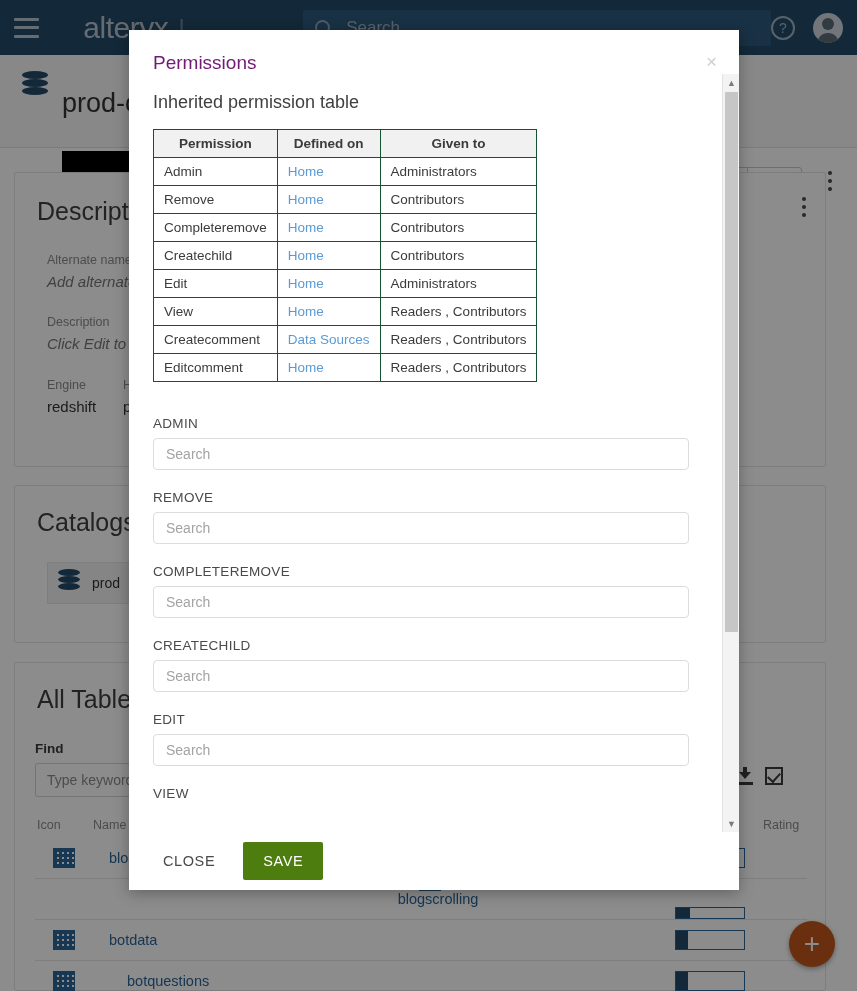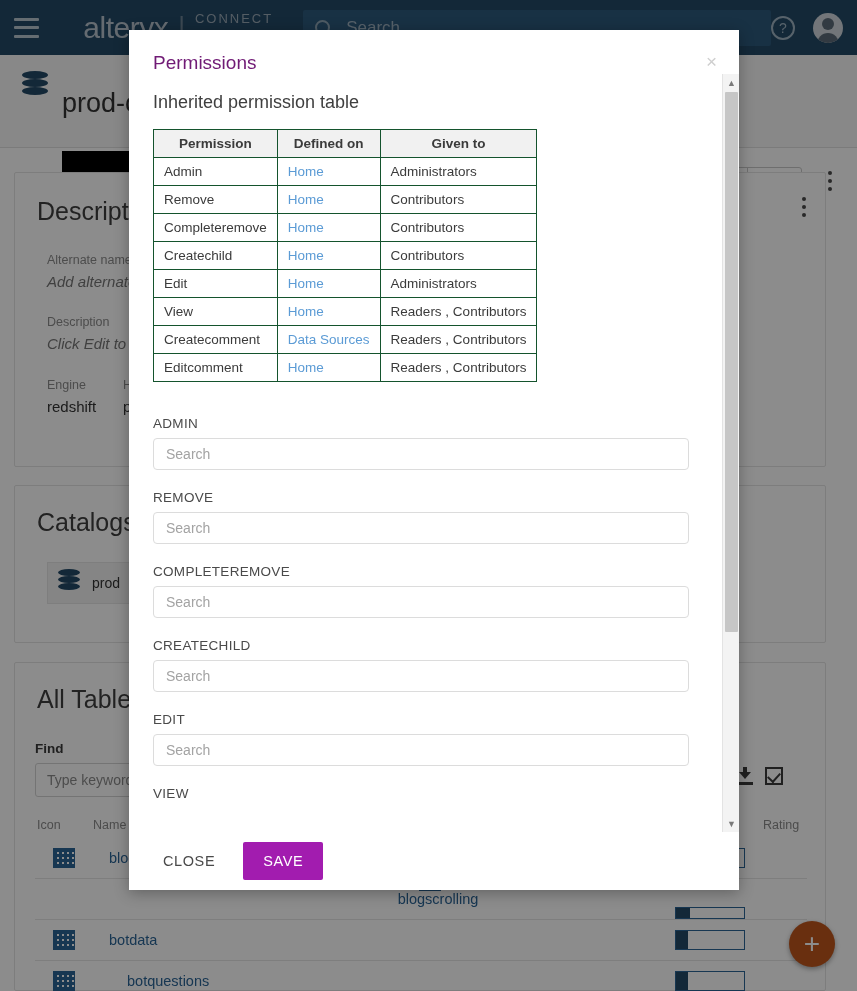--- a/index.html
+++ b/index.html
@@ -15,21 +15,21 @@
   
   #bg-page { position: absolute; inset: 0; background: #ffffff; }
 
   .topbar {
     position: absolute; top: 0; left: 0; width: 857px; height: 55px;
     background: #234a67; display: flex; align-items: center; padding: 0 14px;
   }
   .hamburger { width: 26px; height: 20px; display: flex; flex-direction: column;
     justify-content: space-between; margin-right: 20px; cursor: pointer; }
   .hamburger i { display: block; height: 3px; background: #b9c6cf; border-radius: 1px; }
-  .brand { display: flex; align-items: flex-start; color: #b6c2cc; margin-left: 24px; }
+  .brand { display: flex; align-items: flex-end; color: #b6c2cc; margin-left: 24px; }
   .brand .logo { font-size: 30px; letter-spacing: -0.5px; font-weight: 300; color: #b8c4ce; }
   .brand .divider { margin: 0 10px; color: #6d8396; font-size: 26px; font-weight: 200; }
   .brand .connect { font-size: 13px; letter-spacing: 2px; color: #9aa9b6; }
   .searchbox {
     margin-left: 30px; width: 480px; height: 36px; background: #2d5a7c;
     display: flex; align-items: center; padding: 0 12px; border-radius: 2px;
   }
   .searchbox .mag {
     width: 15px; height: 15px; border: 2px solid #8fa6b6; border-radius: 50%;
     position: relative; margin-right: 16px; flex: none;
@@ -152,21 +152,21 @@
   .m-scroll .arw.dn { bottom: 0; }
   .m-scroll .thumb { position: absolute; left: 2px; top: 18px; width: 13px; height: 540px;
     background: #c6c6c6; border-radius: 1px; }
 
   .modal-footer {
     flex: none; height: 58px; display: flex; align-items: center; 
     padding: 0 24px; gap: 18px; background: #fff;
   }
   .btn-close { font-size: 14.5px; color: #4a4a4a; letter-spacing: .6px; cursor: pointer;
     background: none; border: none; font-family: inherit; padding: 8px 10px; }
-  .btn-save { background: #a21caf; color: #fff; border: none; font-family: inherit;
+  .btn-save { background: #4d7c0f; color: #fff; border: none; font-family: inherit;
     font-size: 14.5px; letter-spacing: .6px; padding: 11px 20px; border-radius: 2px; cursor: pointer; }
 </style>
 </head>
 <body>
 
 <div id="root">
 
   <div id="bg-page">
 
     <div class="topbar">

